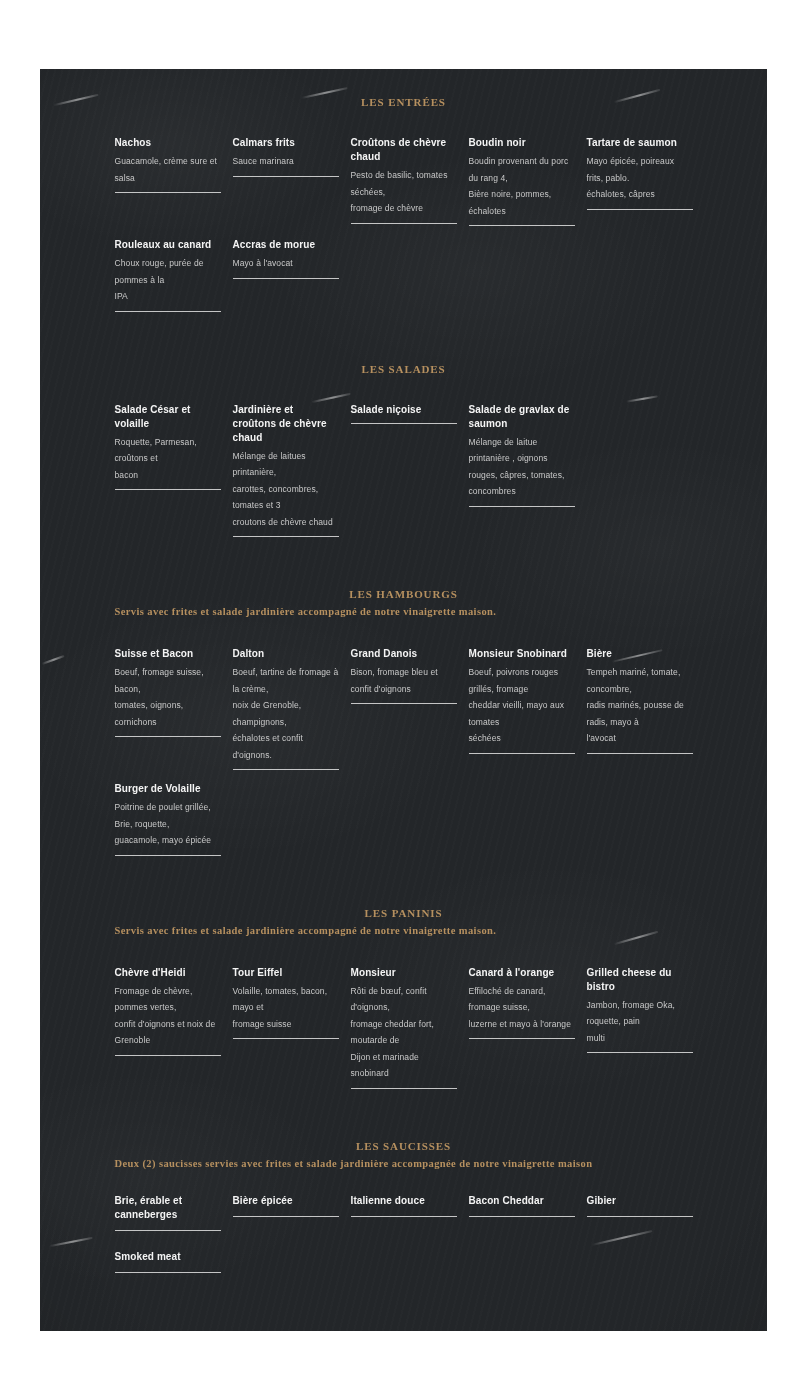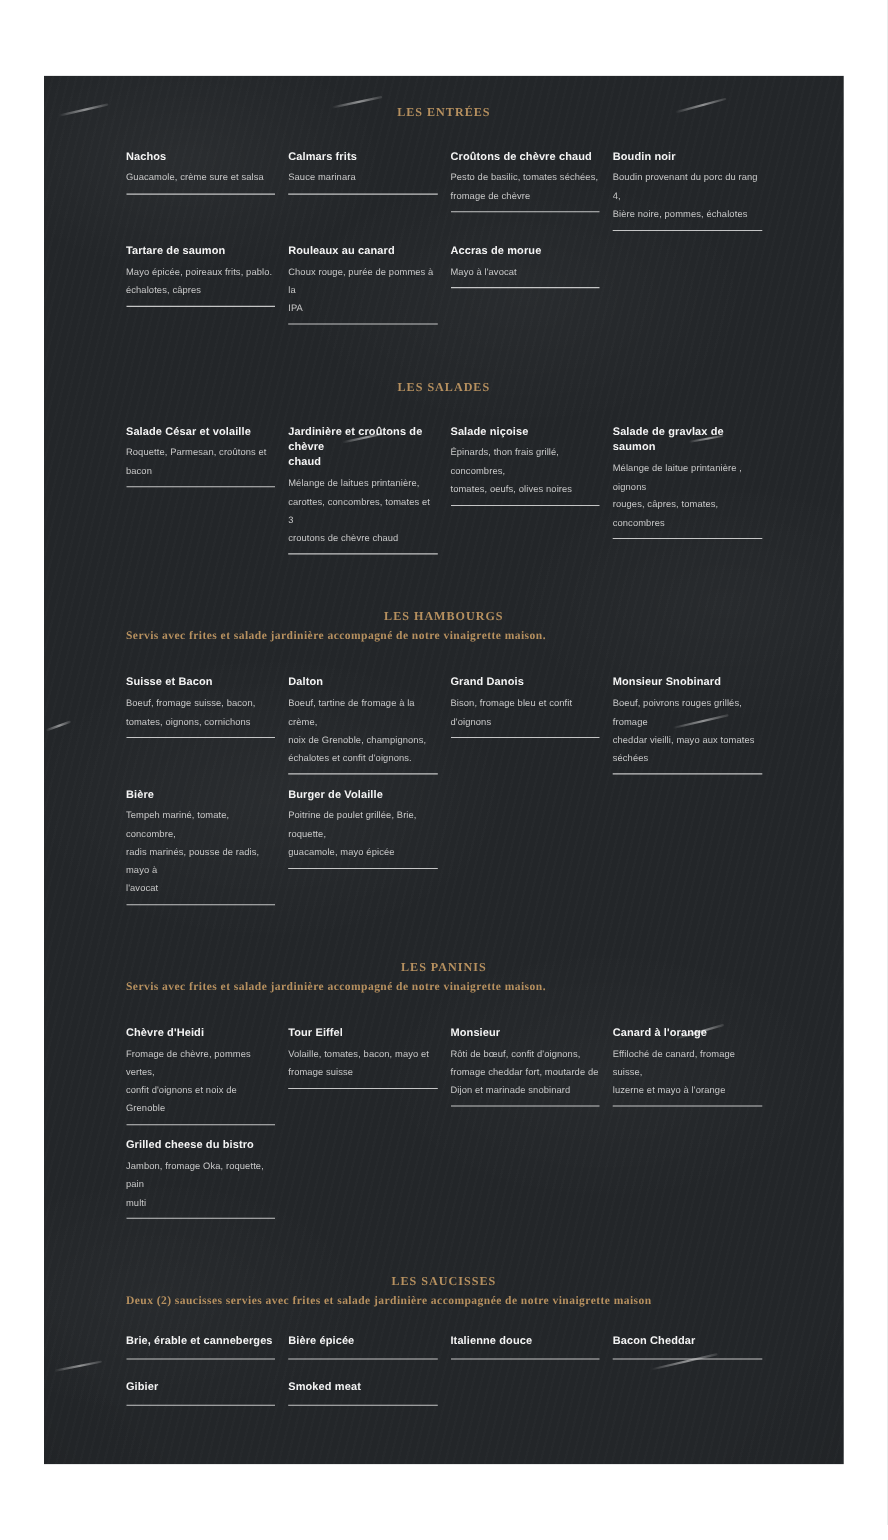--- a/index.html
+++ b/index.html
@@ -76,21 +76,21 @@
     letter-spacing: 0.4px;
     line-height: 16px;
     color: var(--accent, #b6905f);
     text-align: left;
     white-space: pre-line;
   }
 
   .items-grid {
     margin-top: 27px;
     display: grid;
-    grid-template-columns: repeat(4, 1fr);
+    grid-template-columns: repeat(5, 1fr);
     column-gap: 11px;
     row-gap: 22px;
     gap: 12px;
   }
   .items-grid.names-only { margin-top: 22px; row-gap: 19px; }
 
   .menu-item { min-width: 0; }
 
   .item-name {
     font-size: 10px;
@@ -190,22 +190,20 @@
           <div class="menu-item">
             <div class="item-name">Jardinière et croûtons de chèvre
 chaud</div>
             <div class="item-desc">Mélange de laitues printanière,
 carottes, concombres, tomates et 3
 croutons de chèvre chaud</div>
             <div class="item-divider"></div>
           </div>
           <div class="menu-item">
             <div class="item-name">Salade niçoise</div>
-            <div class="item-desc">Épinards, thon frais grillé, concombres,
-tomates, oeufs, olives noires</div>
             <div class="item-divider"></div>
           </div>
           <div class="menu-item">
             <div class="item-name">Salade de gravlax de saumon</div>
             <div class="item-desc">Mélange de laitue printanière , oignons
 rouges, câpres, tomates, concombres</div>
             <div class="item-divider"></div>
           </div>
         </div>
       </section>

